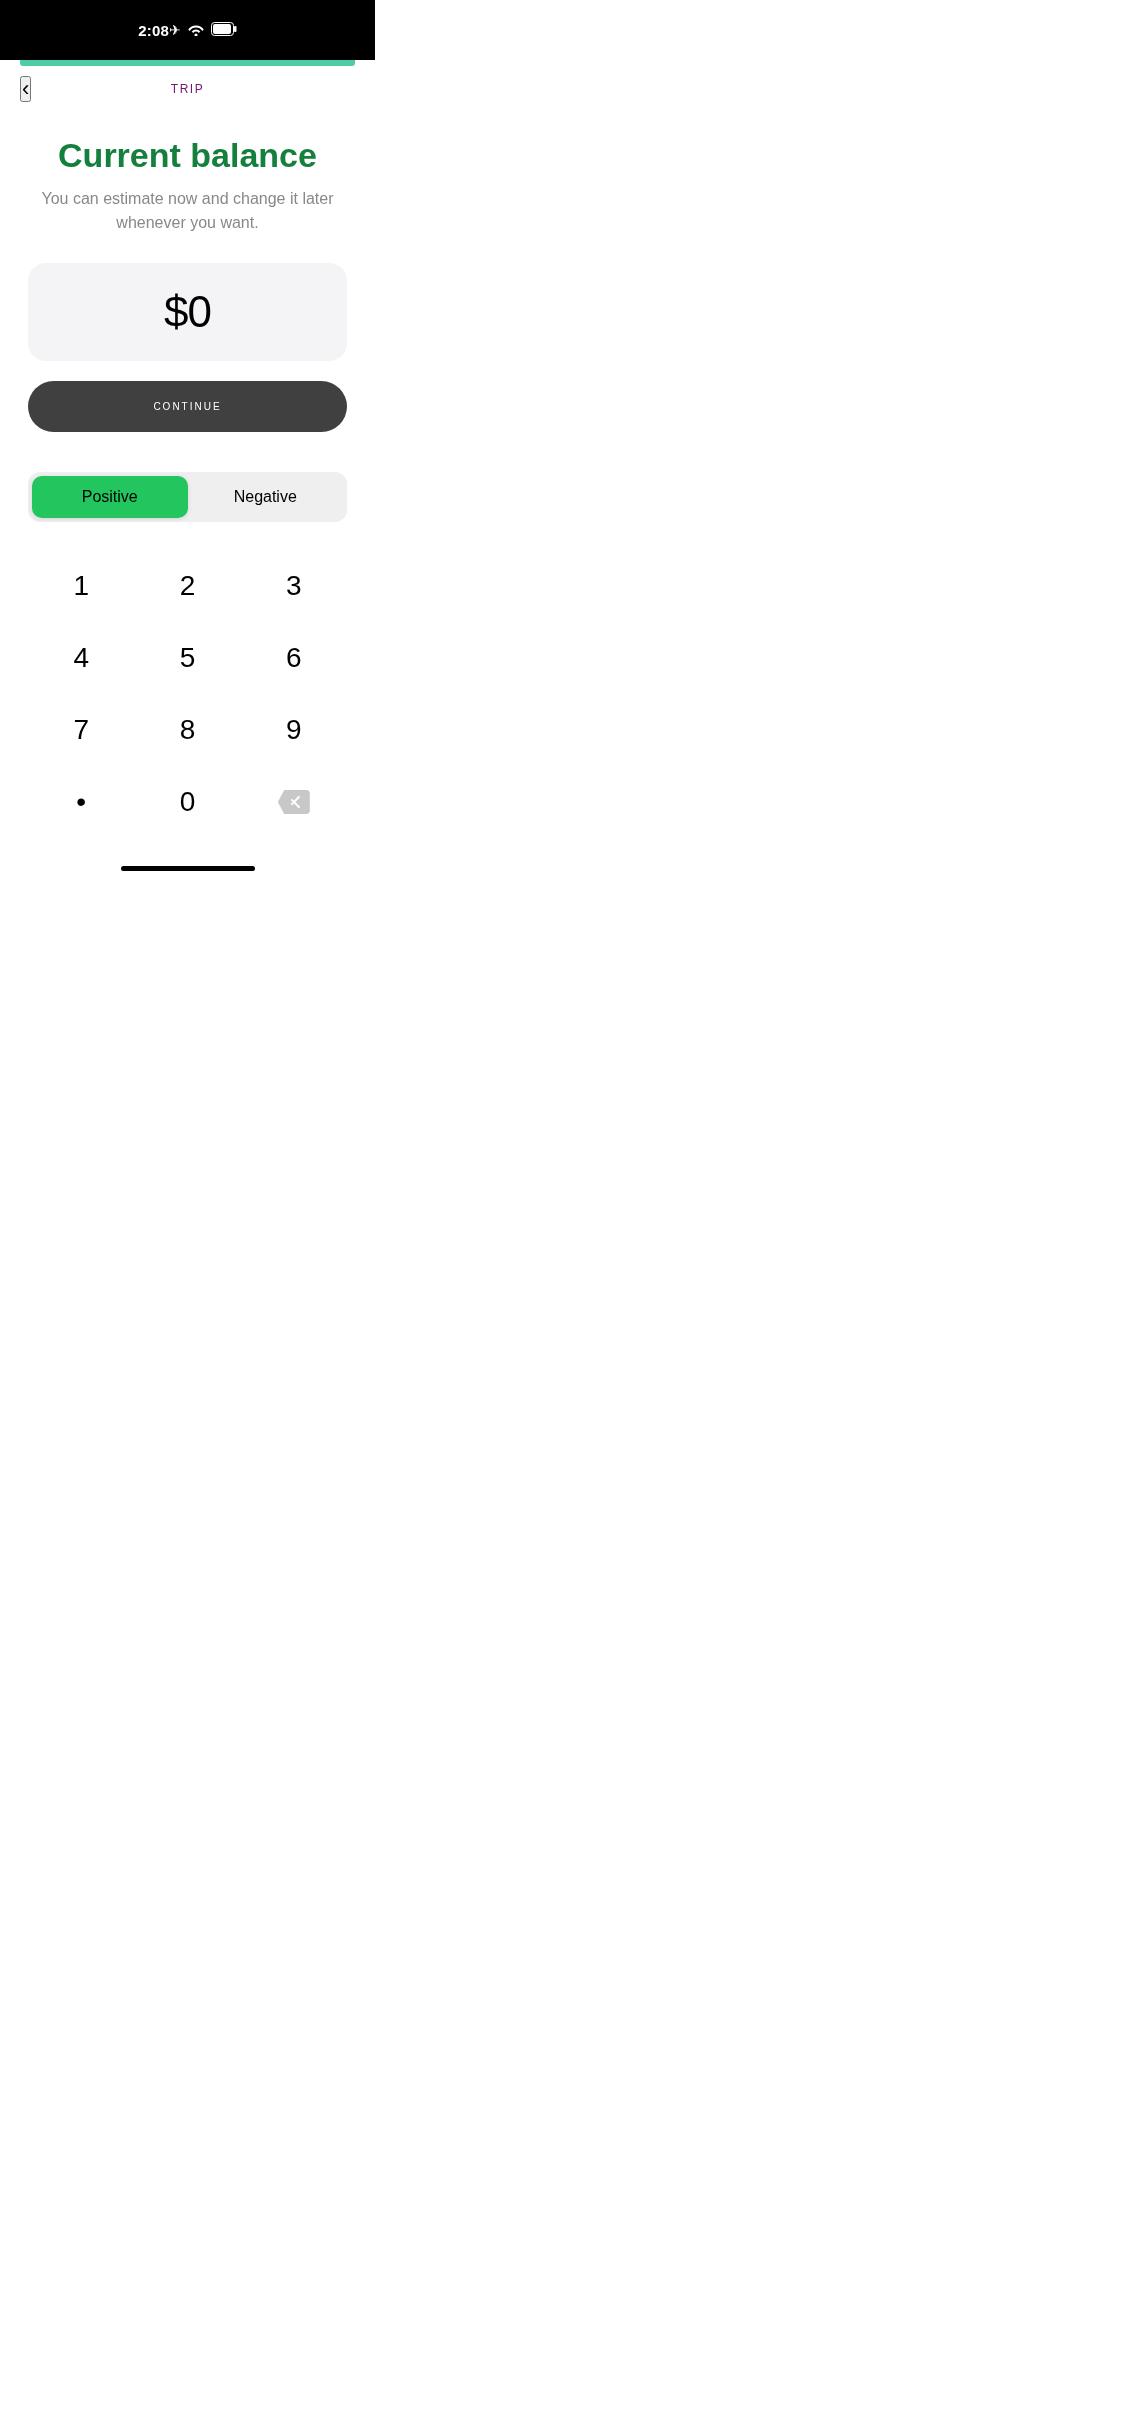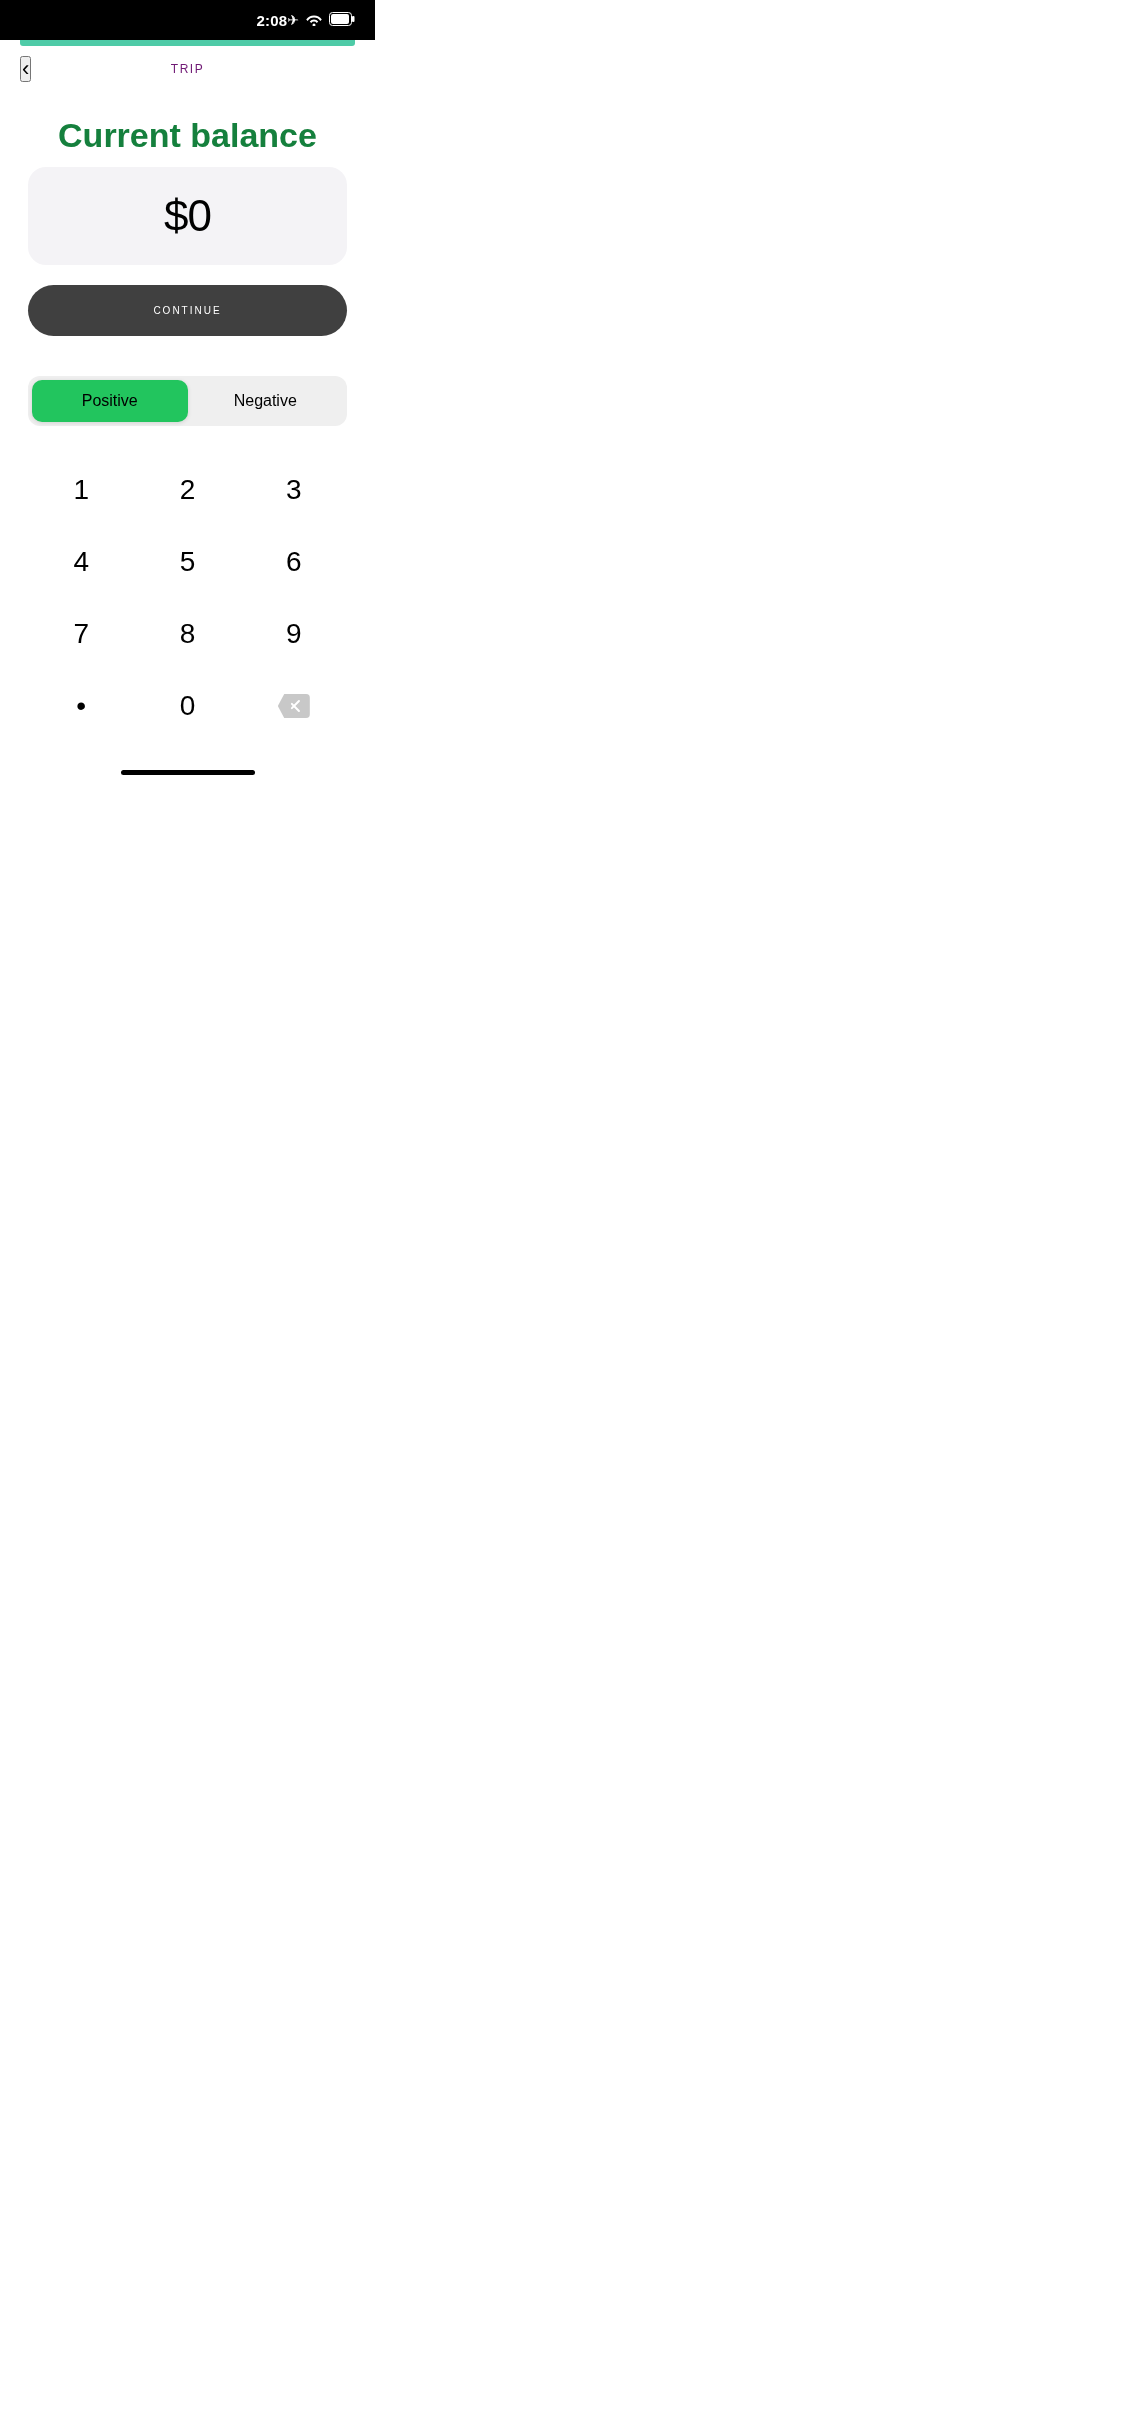--- a/index.html
+++ b/index.html
@@ -14,24 +14,24 @@
       width: 375px;
       min-height: 812px;
       font-family: -apple-system, BlinkMacSystemFont, 'SF Pro Display', 'Helvetica Neue', sans-serif;
       background: #ffffff;
       overflow-x: hidden;
     }
 
     
     .status-bar {
       background: #000000;
-      height: 40px;
-      display: flex;
-      align-items: center;
-      justify-content: flex-end;
+      height: 60px;
+      display: flex;
+      align-items: center;
+      justify-content: center;
       padding: 0 20px;
       color: white;
     }
 
     .status-time {
       font-size: 15px;
       font-weight: 600;
       letter-spacing: 0.2px;
     }
 
@@ -251,20 +251,21 @@
 
 <div class="accent-bar"></div>
 
 <div class="nav-bar">
   <button class="back-button">‹</button>
   <span class="nav-title">TRIP</span>
 </div>
 
 <div class="main-content">
   <h1 class="page-title">Current balance</h1>
+  <p class="page-subtitle">You can estimate now and change it later whenever you want.</p>
 
   
   <div class="balance-display">
     <span class="balance-value">$0</span>
   </div>
 
   
   <button class="continue-button">CONTINUE</button>
 
   

